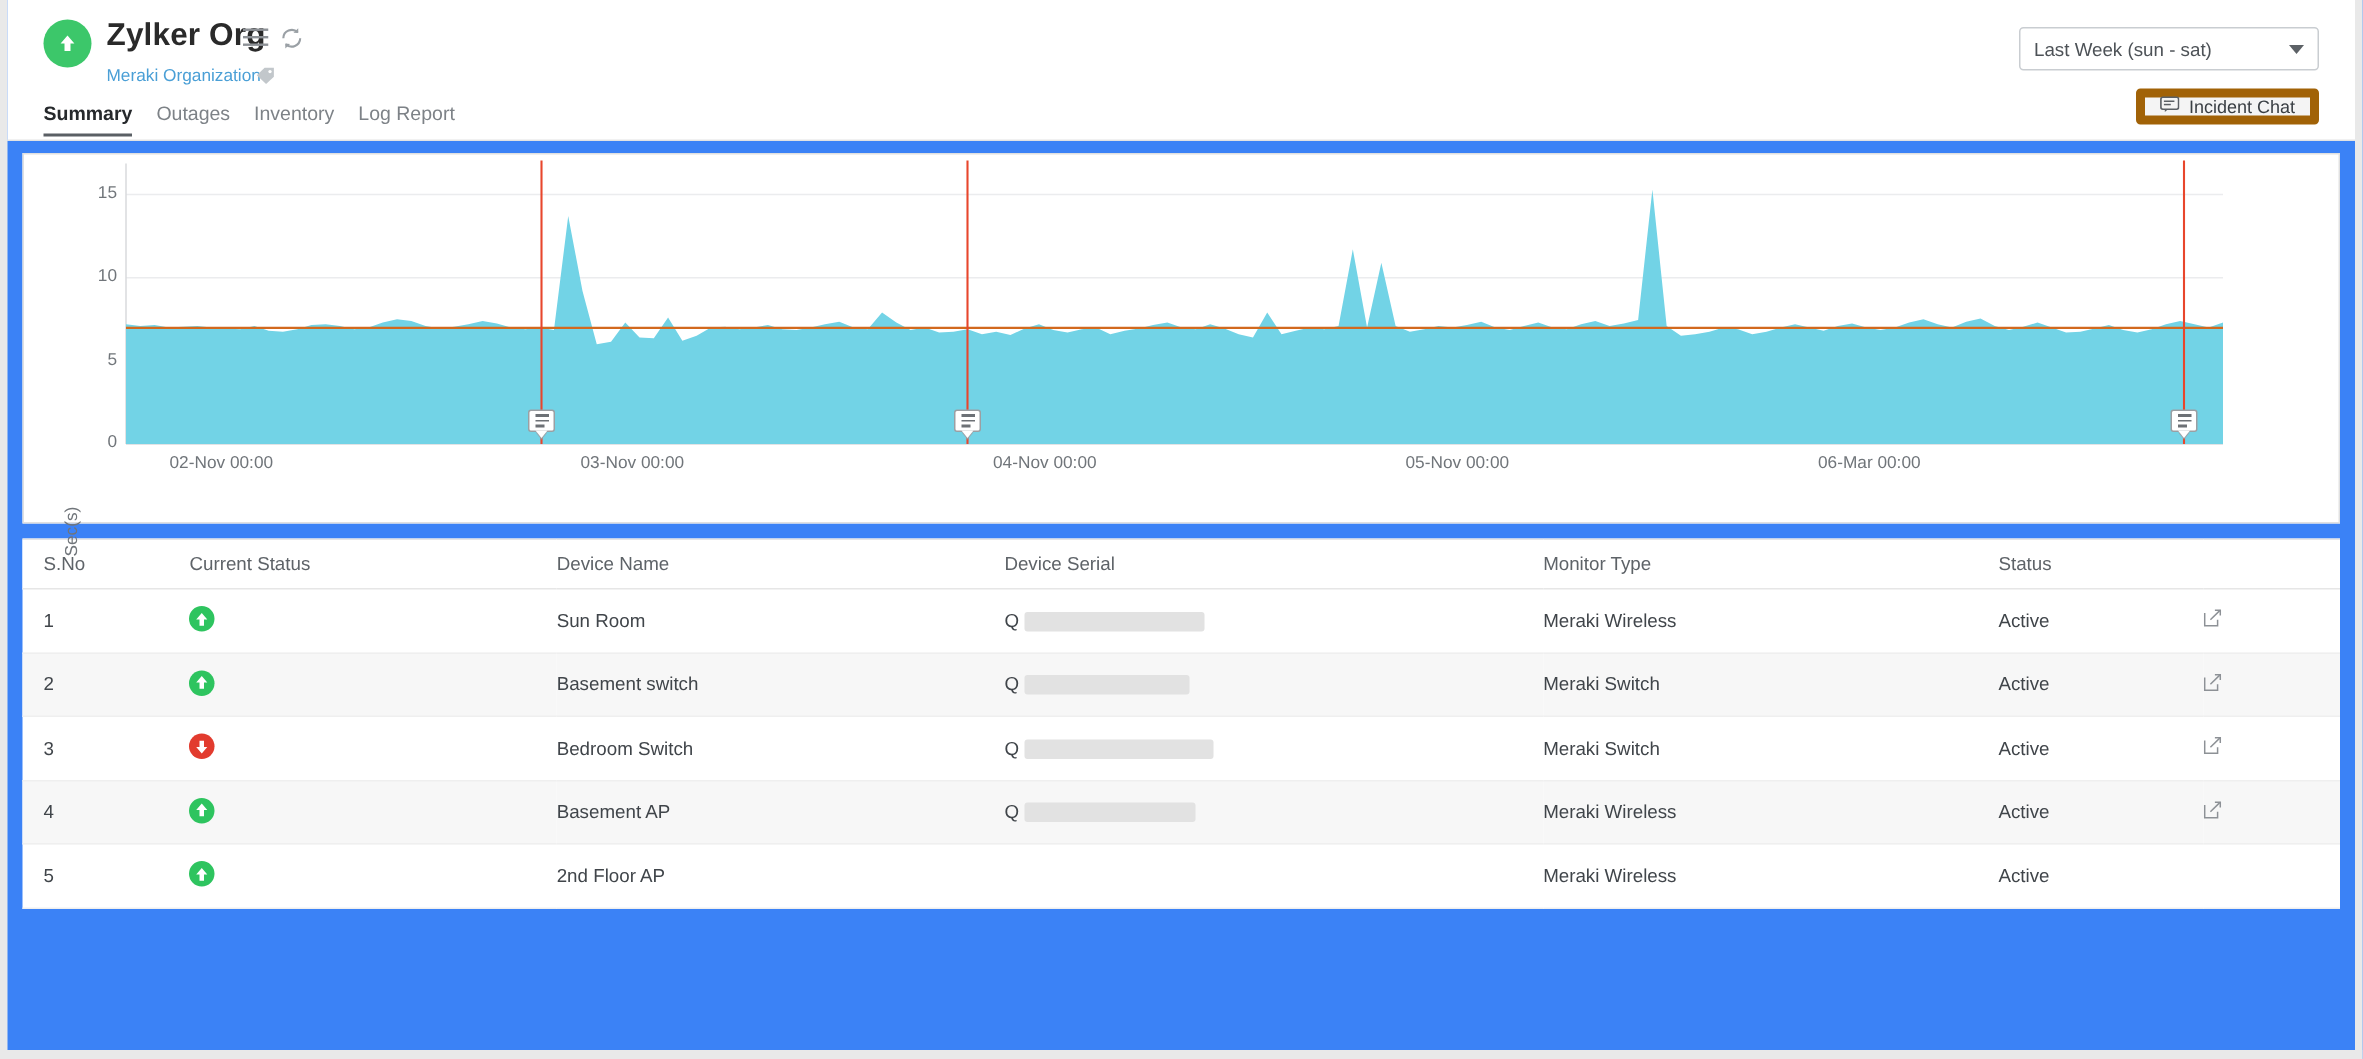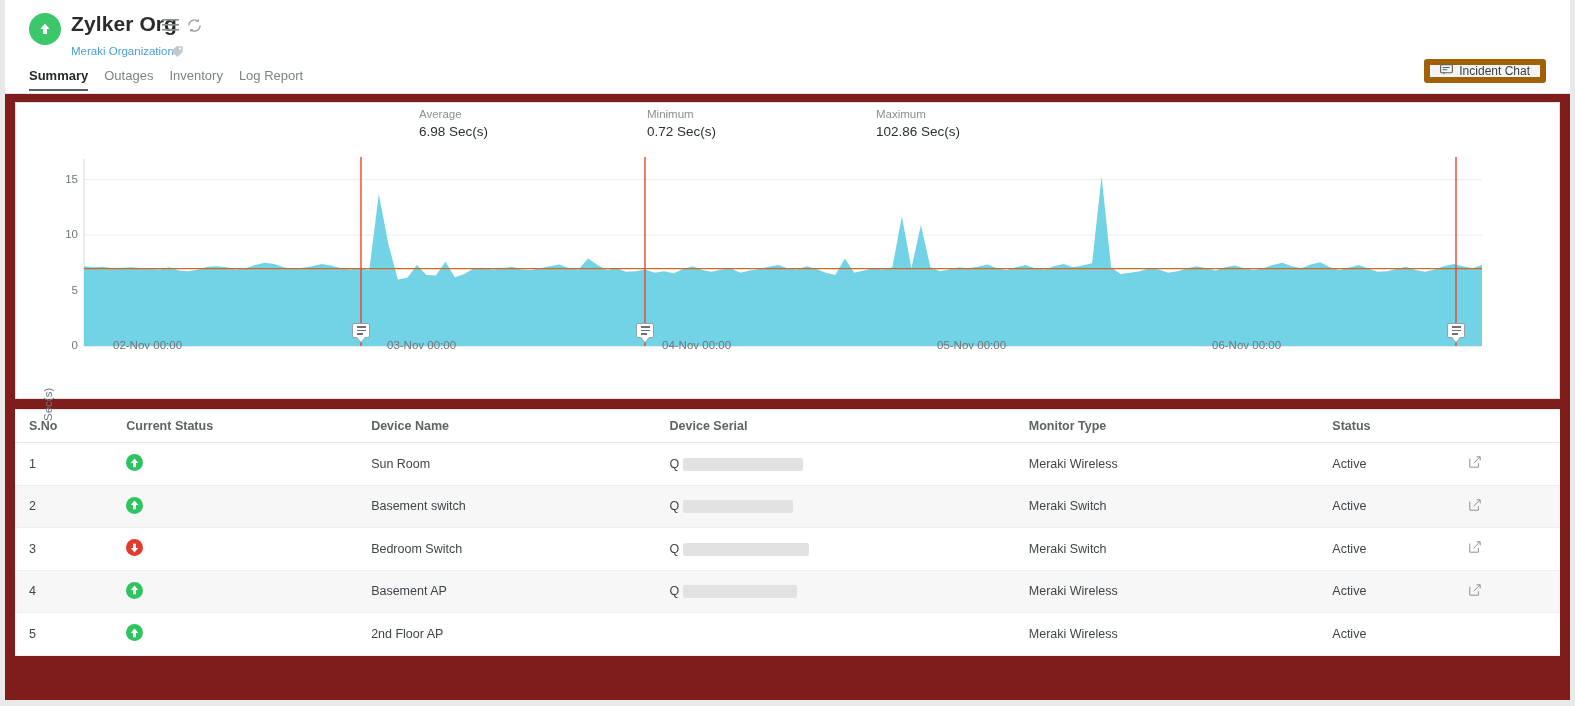--- a/index.html
+++ b/index.html
@@ -6,21 +6,21 @@
   html, body {
     margin: 0; padding: 0;
     width: 1575px; height: 706px;
     background: #e9e9e9;
     font-family: "Liberation Sans", sans-serif;
     overflow: hidden;
   }
   .page {
     position: relative;
     width: 1575px; height: 706px;
-    background: #7f1d1d;
+    background: #3b82f6;
     border-left: 5px solid #e9e9e9;
     border-right: 5px solid #e9e9e9;
     border-bottom: 6px solid #e9e9e9;
   }
 
   
   .hdr {
     position: relative;
     height: 94px;
     background: #fff;
@@ -116,21 +116,21 @@
   
   .chart-wrap { position: relative; height: 245px; }
   .chart-svg { display: block; }
   .ylabel {
     position: absolute; left: 26px; top: 268px;
     font-size: 11.5px; color: #70757a;
     transform: rotate(-90deg); transform-origin: left top;
     white-space: nowrap;
   }
   .xtick {
-    position: absolute; top: 186px;
+    position: absolute; top: 200px;
     font-size: 11.5px; color: #70757a; white-space: nowrap; padding-left: 35px;
   }
   .ytick {
     position: absolute; font-size: 11.5px; color: #70757a;
     text-align: right; width: 22px;
   }
   .annot-marker {
     position: absolute; width: 18px; height: 15px;
     background: #fff; border: 1px solid #9b9fa3; border-radius: 2px;
     display: flex; flex-direction: column; align-items: center;
@@ -160,21 +160,21 @@
   }
   .rediscover {
     position: absolute; right: 14px; top: 7px;
     height: 26px; padding: 0 12px; border: none; border-radius: 3px;
     background: #4cc76a; color: #fff; font-size: 11.5px;
     font-family: "Liberation Sans", sans-serif;
     cursor: pointer; display: flex; align-items: center;
   }
   table.dl { width: 100%; border-collapse: collapse; table-layout: fixed; }
   table.dl th {
-    text-align: left; font-size: 12.5px; color: #5e6368; font-weight: 700;
+    text-align: left; font-size: 12.5px; color: #5e6368; font-weight: 400;
     padding: 9px 0 9px 0; border-top: 1px solid #e6e6e6;
     border-bottom: 1px solid #e6e6e6; background: #fff;
   }
   table.dl td {
     font-size: 12.5px; color: #40454a; padding: 11px 0; height: 35px;
     border-bottom: 1px solid #efefef;
   }
   table.dl tr.alt td { background: #f7f7f7; }
   .c-sno   { width: 110px; padding-left: 14px !important; }
   .c-stat  { width: 242px; }
@@ -238,50 +238,40 @@
       </svg>
     </div>
 
     <div class="tabs">
       <div class="tab active">Summary</div>
       <div class="tab">Outages</div>
       <div class="tab">Inventory</div>
       <div class="tab">Log Report</div>
     </div>
 
+    <div class="daterange">
+      <span class="dr-txt">Last Week (sun - sat)</span>
+      <span class="caret"></span>
+    </div>
 
     <div class="chatbtn">
       <span>
         <svg width="13" height="11" viewBox="0 0 13 11" aria-hidden="true">
           <rect x="0.6" y="0.8" width="11.8" height="8" rx="1.3" fill="none" stroke="#5b6065" stroke-width="1.1"></rect>
           <path d="M3.2 8.8 L3.2 10.6 L5.4 8.8 Z" fill="#5b6065"></path>
           <rect x="2.6" y="3" width="7" height="1" fill="#5b6065"></rect>
           <rect x="2.6" y="5.2" width="4.6" height="1" fill="#5b6065"></rect>
         </svg>
       </span>
       <span>Incident Chat</span>
     </div>
   </div>
 
   <div class="card">
 
-    <div class="stats">
-      <div class="stat s0">
-        <div class="lbl">Average</div>
-        <div class="val">6.98 Sec(s)</div>
-      </div>
-      <div class="stat s1">
-        <div class="lbl">Minimum</div>
-        <div class="val">0.72 Sec(s)</div>
-      </div>
-      <div class="stat s2">
-        <div class="lbl">Maximum</div>
-        <div class="val">102.86 Sec(s)</div>
-      </div>
-    </div>
 
     <div class="chart-wrap" id="chart-wrap">
       <div class="ylabel">Sec(s)</div>
       <svg class="chart-svg" id="chart-svg" width="1553" height="245">
           <line x1="68" y1="193" x2="1466" y2="193" stroke="#d8dadc" stroke-width="1"></line>
           <line x1="68" y1="137.54545454545456" x2="1466" y2="137.54545454545456" stroke="#ebecee" stroke-width="1"></line>
           <line x1="68" y1="82.0909090909091" x2="1466" y2="82.0909090909091" stroke="#ebecee" stroke-width="1"></line>
           <line x1="68" y1="26.636363636363654" x2="1466" y2="26.636363636363654" stroke="#ebecee" stroke-width="1"></line>
           <line x1="68" y1="6" x2="68" y2="193" stroke="#d8dadc" stroke-width="1"></line>
           <path d="M 68 113.14545454545454 L 77.51020408163265 114.25454545454545 L 87.0204081632653 113.7 L 96.53061224489795 115.36363636363636 L 106.0408163265306 114.80909090909091 L 115.55102040816327 114.25454545454545 L 125.0612244897959 115.36363636363636 L 134.57142857142856 115.91818181818182 L 144.0816326530612 116.47272727272727 L 153.59183673469386 114.25454545454545 L 163.10204081632654 117.58181818181818 L 172.6122448979592 118.13636363636363 L 182.1224489795918 116.47272727272727 L 191.6326530612245 113.7 L 201.14285714285714 113.14545454545454 L 210.6530612244898 114.25454545454545 L 220.16326530612244 116.47272727272727 L 229.67346938775512 115.36363636363636 L 239.18367346938774 112.03636363636365 L 248.69387755102042 109.81818181818183 L 258.2040816326531 110.92727272727272 L 267.71428571428567 114.25454545454545 L 277.2244897959184 115.91818181818182 L 286.734693877551 114.80909090909091 L 296.2448979591836 113.14545454545454 L 305.7551020408163 110.92727272727272 L 315.265306122449 112.5909090909091 L 324.7755102040816 115.36363636363636 L 334.2857142857143 116.47272727272727 L 343.7959183673469 115.36363636363636 L 353.3061224489796 117.02727272727273 L 362.8163265306123 41.05454545454546 L 372.3265306122449 90.96363636363638 L 381.83673469387753 126.45454545454545 L 391.34693877551024 124.79090909090908 L 400.85714285714283 112.03636363636365 L 410.3673469387755 122.01818181818182 L 419.8775510204082 122.57272727272728 L 429.38775510204084 108.70909090909092 L 438.8979591836735 124.23636363636363 L 448.40816326530614 120.9090909090909 L 457.91836734693874 115.36363636363636 L 467.4285714285714 114.80909090909091 L 476.9387755102041 116.47272727272727 L 486.44897959183675 115.36363636363636 L 495.9591836734694 113.7 L 505.46938775510205 116.47272727272727 L 514.9795918367347 117.02727272727273 L 524.4897959183672 115.36363636363636 L 534 113.14545454545454 L 543.5102040816327 111.48181818181818 L 553.0204081632653 115.36363636363636 L 562.530612244898 116.47272727272727 L 572.0408163265306 105.38181818181818 L 581.5510204081633 112.03636363636365 L 591.0612244897959 117.02727272727273 L 600.5714285714286 115.36363636363636 L 610.0816326530612 118.69090909090909 L 619.5918367346939 118.13636363636363 L 629.1020408163265 116.47272727272727 L 638.6122448979592 119.80000000000001 L 648.1224489795918 118.13636363636363 L 657.6326530612246 120.35454545454546 L 667.1428571428571 115.91818181818182 L 676.6530612244898 113.14545454545454 L 686.1632653061224 117.02727272727273 L 695.6734693877551 118.69090909090909 L 705.1836734693877 116.47272727272727 L 714.6938775510205 115.36363636363636 L 724.2040816326531 119.80000000000001 L 733.7142857142857 117.58181818181818 L 743.2244897959183 115.91818181818182 L 752.734693877551 113.7 L 762.2448979591836 112.03636363636365 L 771.7551020408164 115.36363636363636 L 781.265306122449 116.47272727272727 L 790.7755102040817 113.14545454545454 L 800.2857142857143 115.91818181818182 L 809.795918367347 119.80000000000001 L 819.3061224489796 122.01818181818182 L 828.8163265306123 105.38181818181818 L 838.3265306122448 119.80000000000001 L 847.8367346938775 117.58181818181818 L 857.3469387755101 115.36363636363636 L 866.8571428571428 116.47272727272727 L 876.3673469387754 114.25454545454545 L 885.8775510204082 63.23636363636365 L 895.3877551020408 115.36363636363636 L 904.8979591836735 72.10909090909091 L 914.4081632653061 114.25454545454545 L 923.9183673469388 118.13636363636363 L 933.4285714285714 116.47272727272727 L 942.9387755102041 114.25454545454545 L 952.4489795918367 115.36363636363636 L 961.9591836734694 113.7 L 971.4693877551022 111.48181818181818 L 980.9795918367346 115.36363636363636 L 990.4897959183672 117.02727272727273 L 1000 114.25454545454545 L 1009.5102040816327 112.03636363636365 L 1019.0204081632653 115.36363636363636 L 1028.5306122448978 116.47272727272727 L 1038.0408163265306 113.14545454545454 L 1047.5510204081634 110.92727272727272 L 1057.061224489796 114.25454545454545 L 1066.5714285714284 112.5909090909091 L 1076.0816326530612 110.37272727272727 L 1085.591836734694 23.309090909090884 L 1095.1020408163265 114.25454545454545 L 1104.6122448979593 120.9090909090909 L 1114.1224489795918 119.80000000000001 L 1123.6326530612243 118.13636363636363 L 1133.142857142857 115.36363636363636 L 1142.6530612244896 116.47272727272727 L 1152.1632653061224 119.80000000000001 L 1161.6734693877552 118.13636363636363 L 1171.1836734693877 115.36363636363636 L 1180.6938775510205 113.14545454545454 L 1190.204081632653 115.36363636363636 L 1199.7142857142858 117.58181818181818 L 1209.2244897959183 114.25454545454545 L 1218.734693877551 112.5909090909091 L 1228.2448979591836 115.36363636363636 L 1237.7551020408164 117.02727272727273 L 1247.2653061224491 115.36363636363636 L 1256.7755102040815 112.03636363636365 L 1266.2857142857142 109.81818181818183 L 1275.795918367347 113.14545454545454 L 1285.3061224489795 115.36363636363636 L 1294.8163265306123 111.48181818181818 L 1304.3265306122448 109.26363636363637 L 1313.8367346938776 114.25454545454545 L 1323.3469387755101 117.02727272727273 L 1332.857142857143 114.80909090909091 L 1342.3673469387754 112.03636363636365 L 1351.8775510204082 115.36363636363636 L 1361.387755102041 118.69090909090909 L 1370.8979591836735 118.13636363636363 L 1380.4081632653063 115.91818181818182 L 1389.9183673469388 113.7 L 1399.4285714285713 117.02727272727273 L 1408.938775510204 118.69090909090909 L 1418.4489795918366 116.47272727272727 L 1427.9591836734694 113.14545454545454 L 1437.469387755102 110.92727272727272 L 1446.9795918367347 113.14545454545454 L 1456.4897959183672 115.36363636363636 L 1466 112.03636363636365 L 1466 193 L 68 193 Z" fill="#72d3e6" stroke="none"></path>
@@ -306,21 +296,21 @@
         </div>
         <div class="annot-marker" style="left: 1431px; top: 170px;">
           <span class="a"></span>
           <span class="b"></span>
           <span class="c"></span>
         </div>
         <div class="xtick" style="left: 62px;">02-Nov 00:00</div>
         <div class="xtick" style="left: 336px;">03-Nov 00:00</div>
         <div class="xtick" style="left: 611px;">04-Nov 00:00</div>
         <div class="xtick" style="left: 886px;">05-Nov 00:00</div>
-        <div class="xtick" style="left: 1161px;">06-Nov 00:00</div>
+        <div class="xtick" style="left: 1161px;">06-Mar 00:00</div>
         <div class="xtick" style="left: 1462px; overflow: hidden; width: 5px; color: rgb(112, 117, 122);">0</div>
       </div>
   </div>
 
   <div class="card2">
 
     <table class="dl">
       <thead>
         <tr>
           <th class="c-sno">S.No</th>

